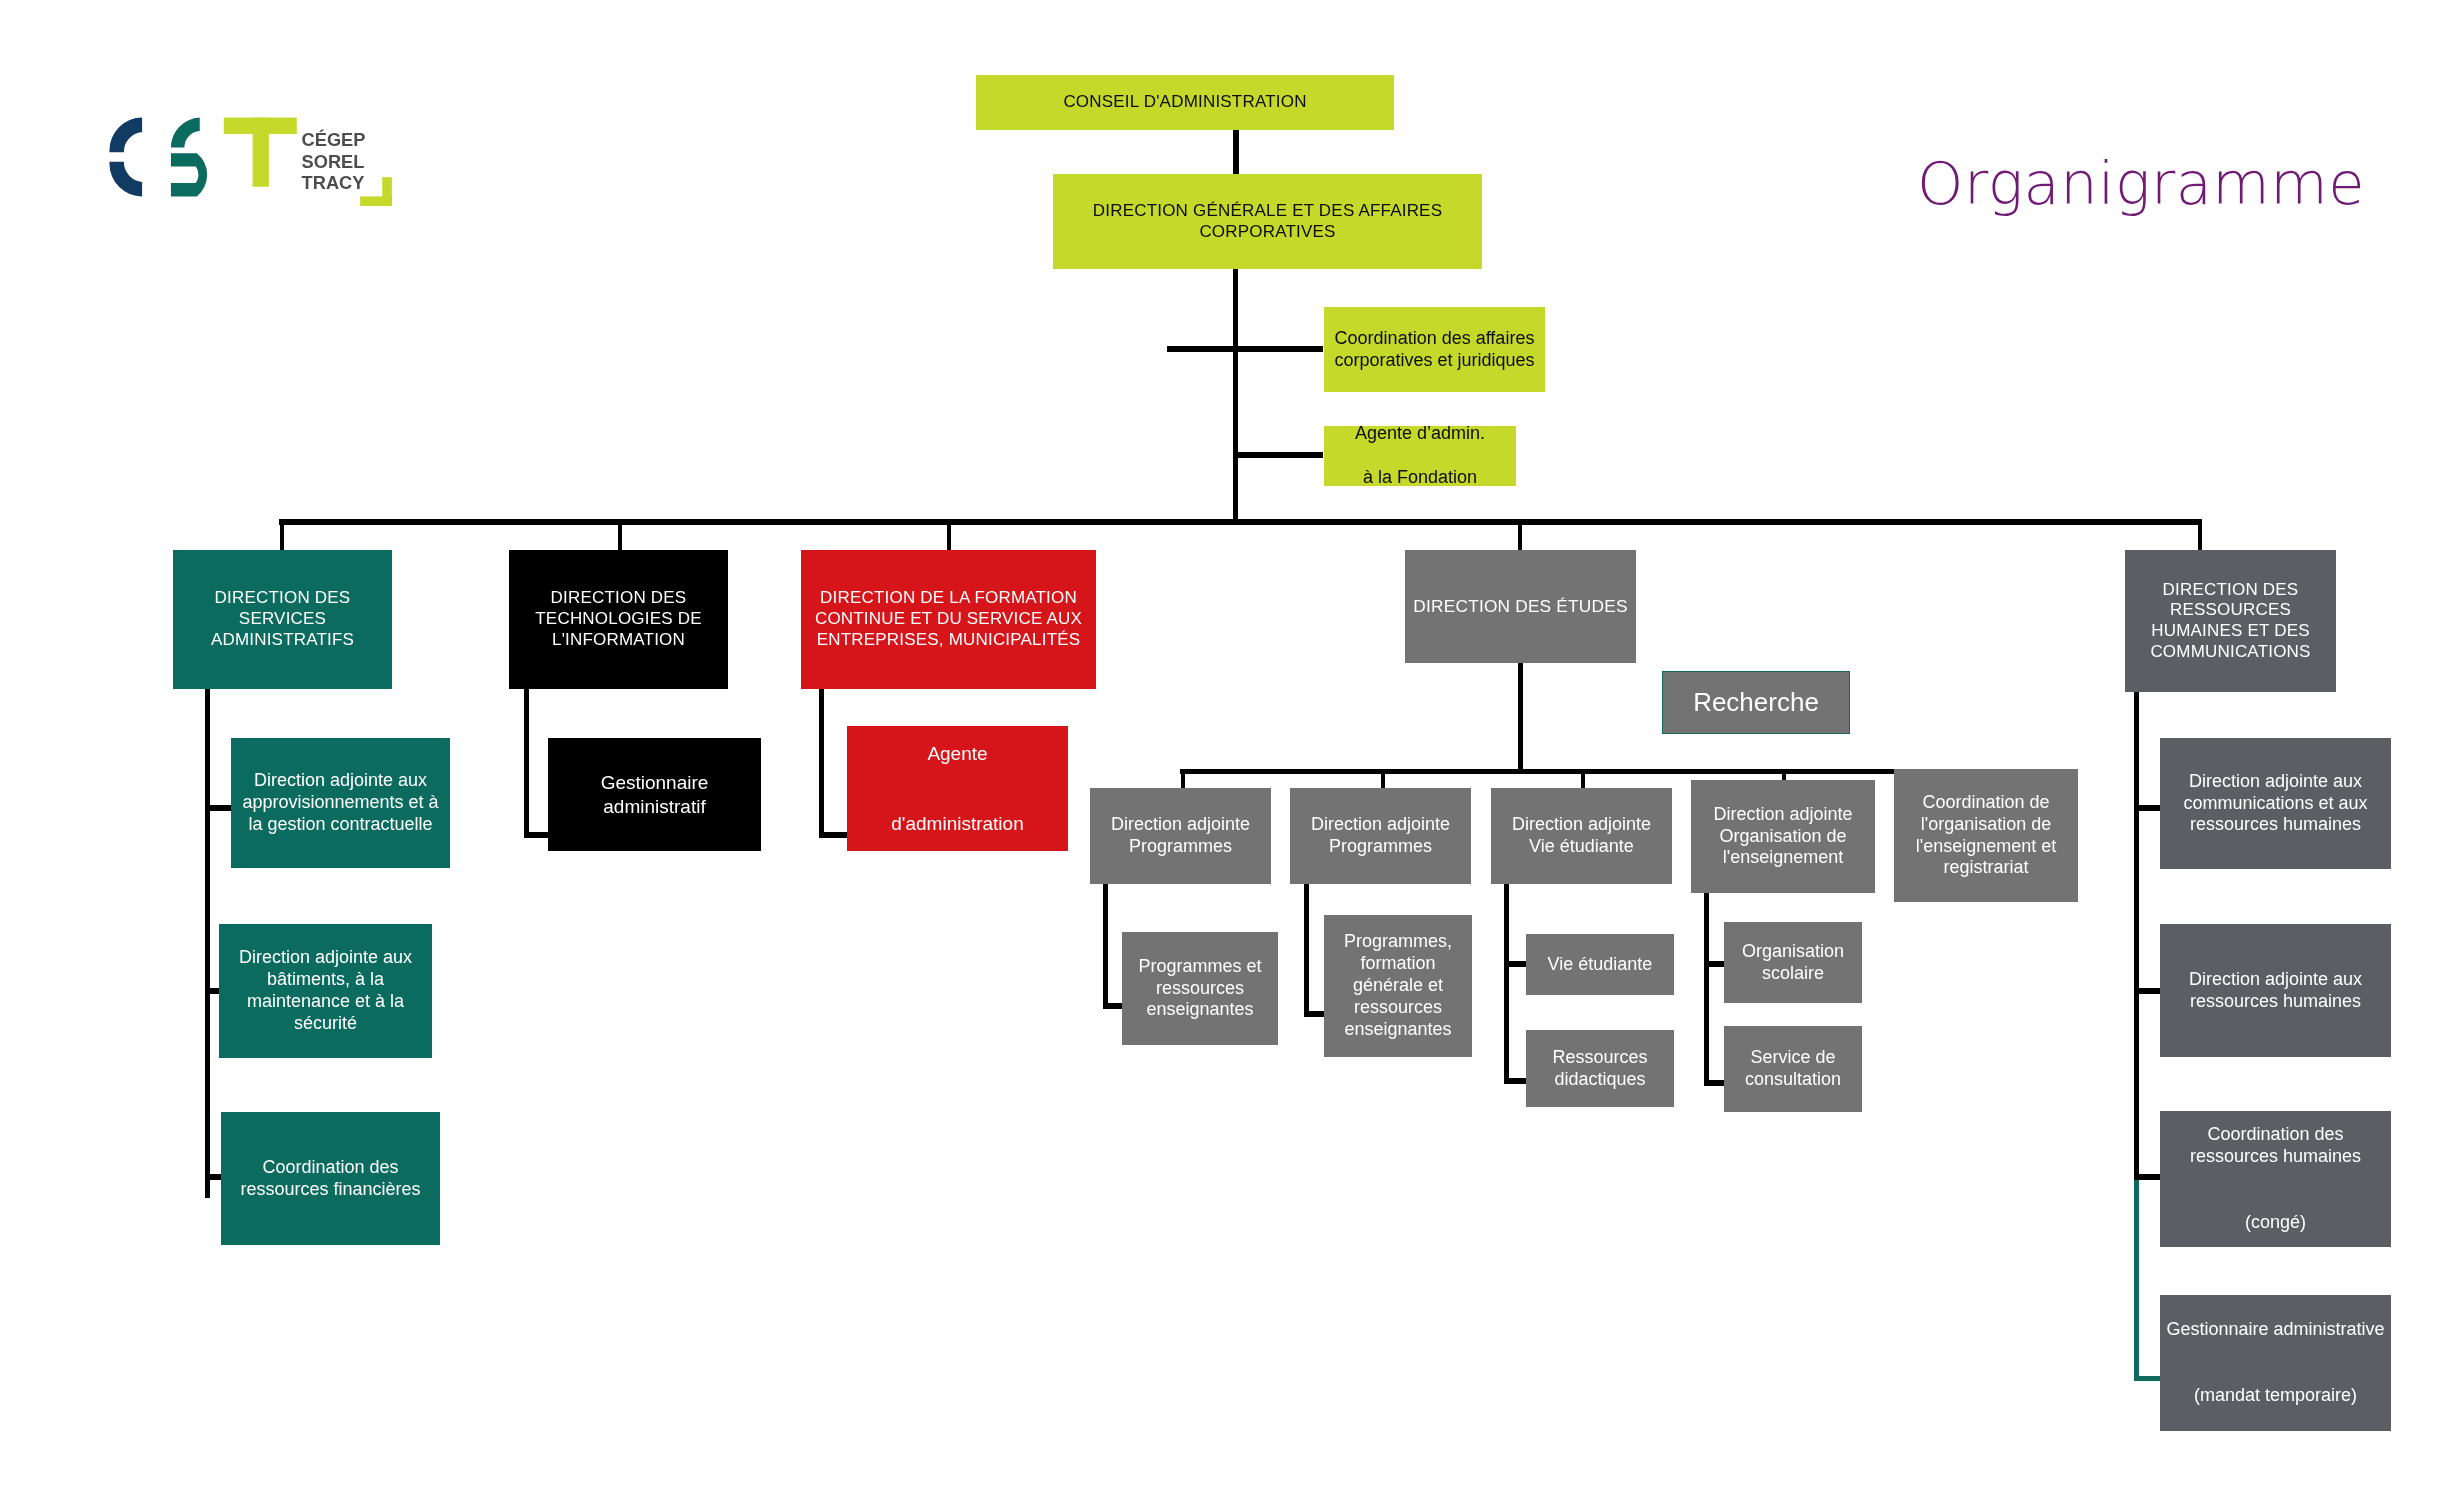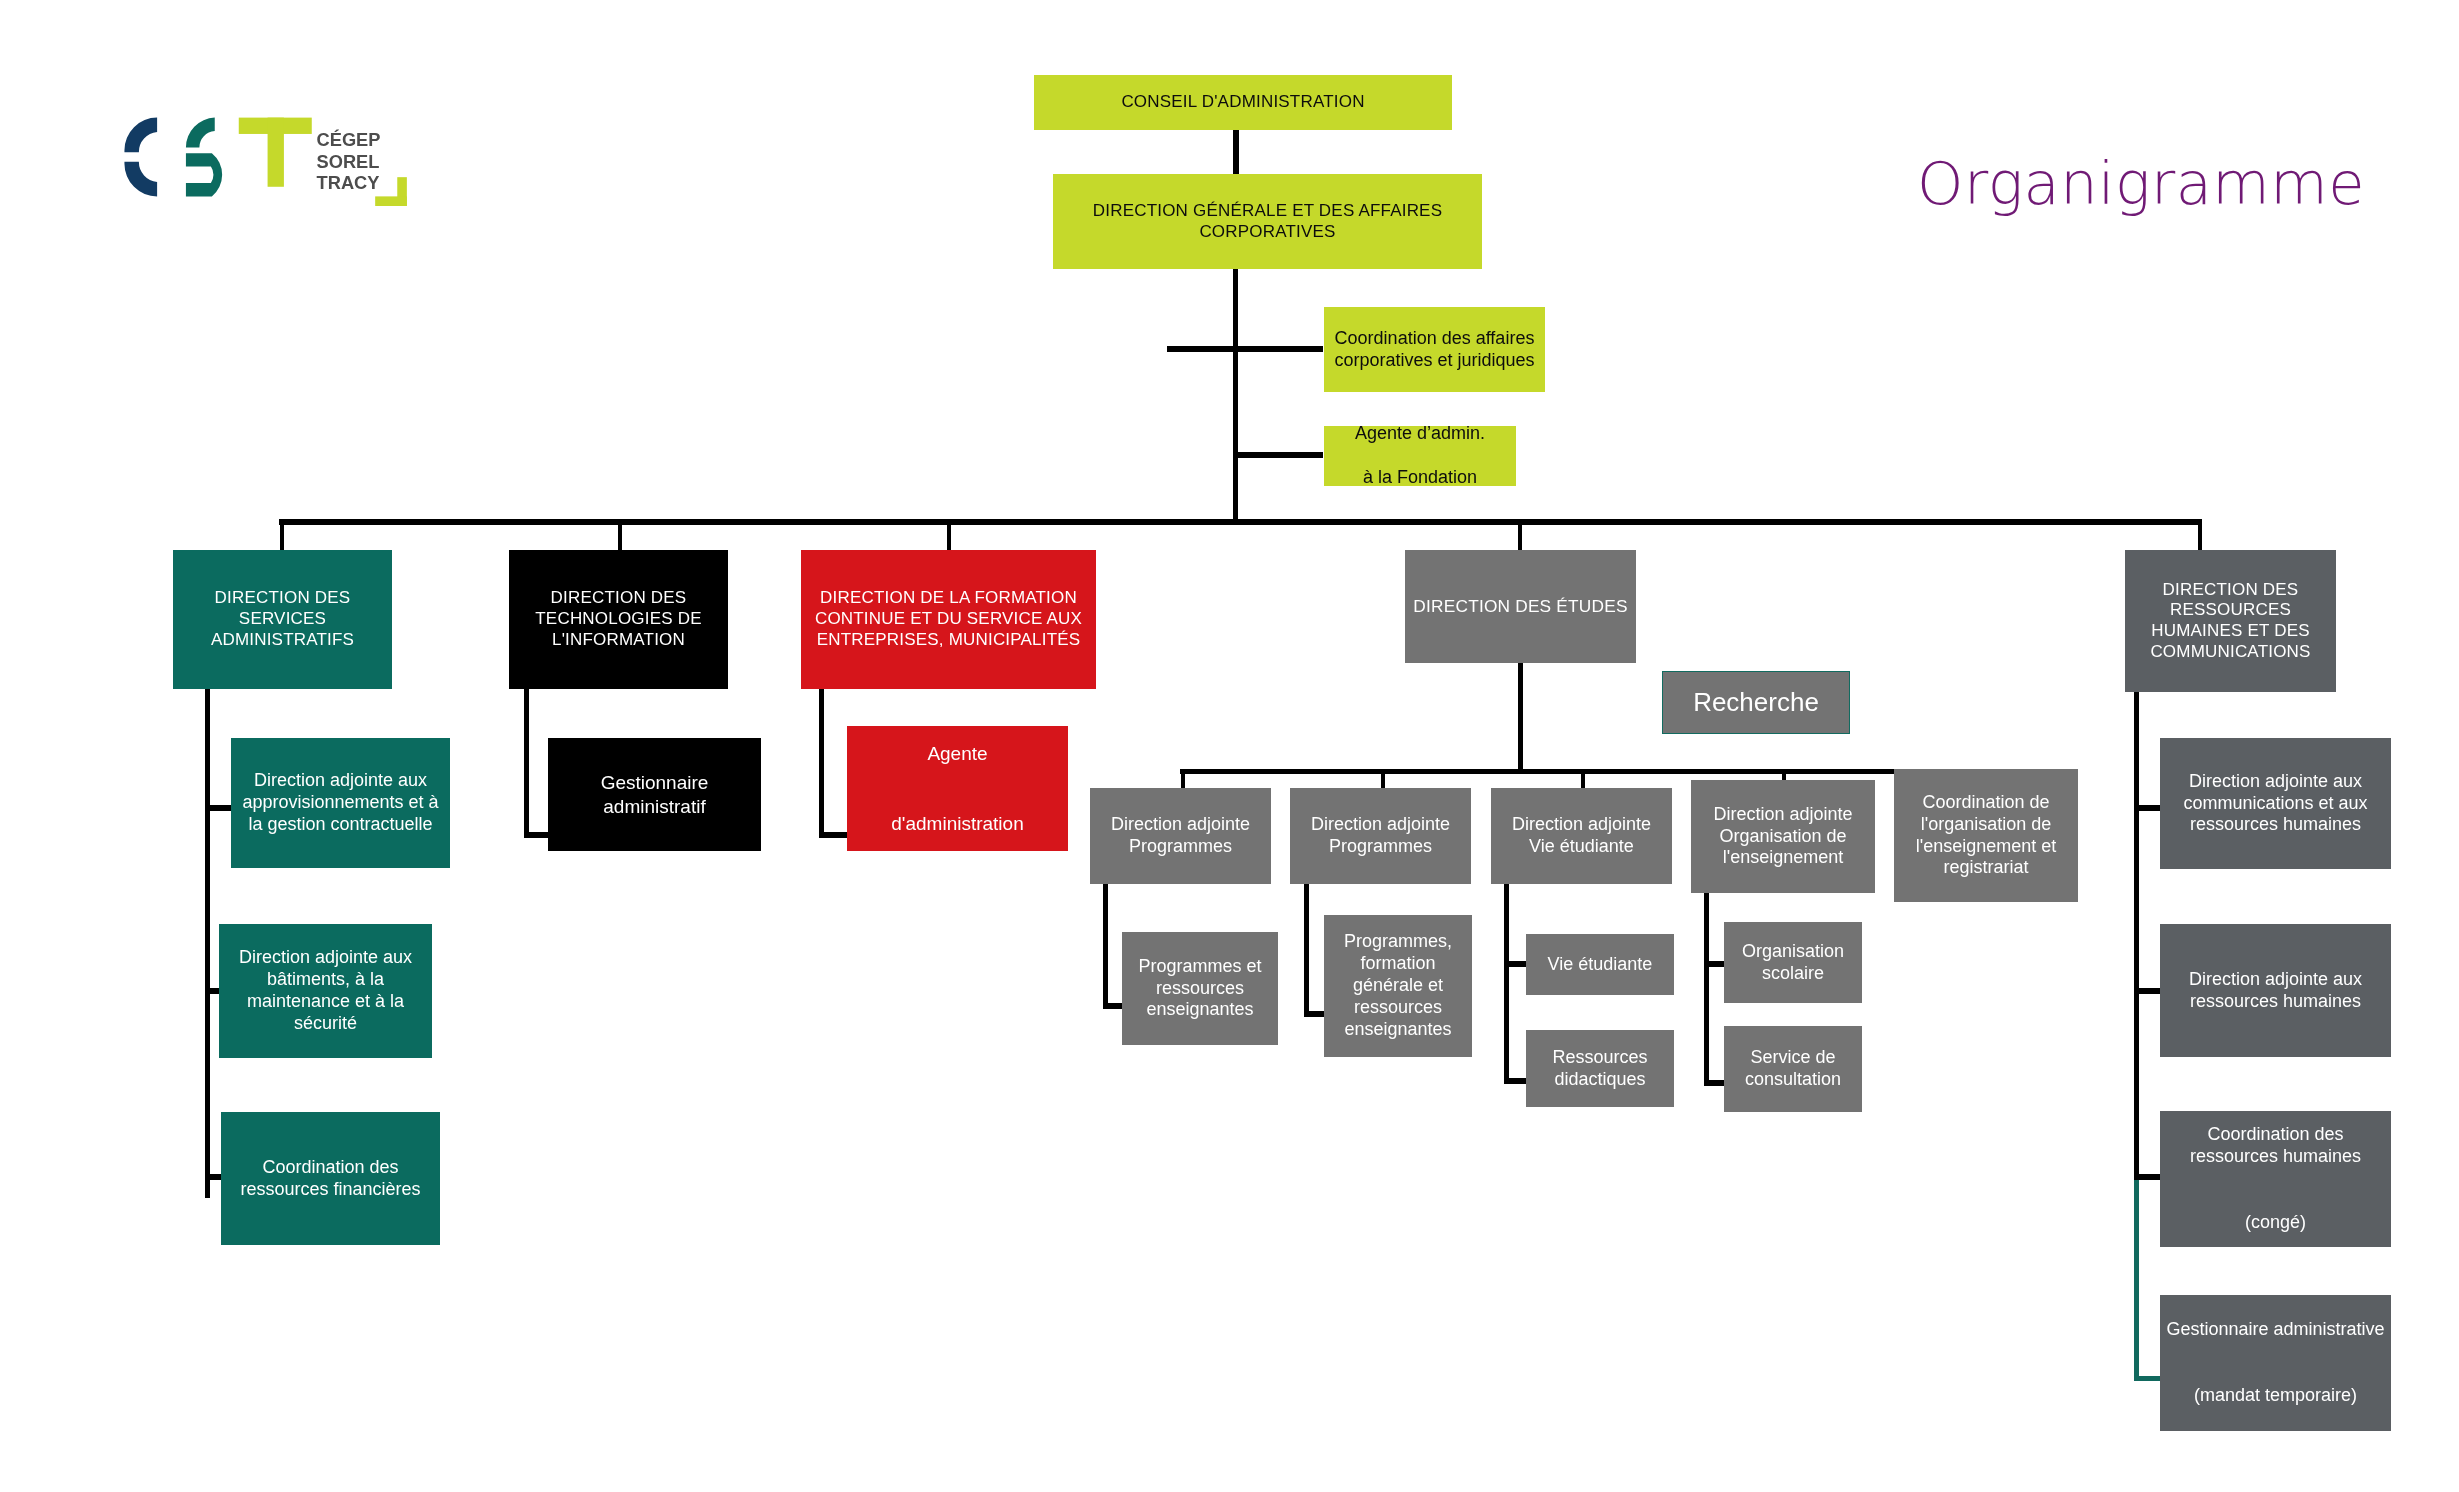--- a/index.html
+++ b/index.html
@@ -6,21 +6,21 @@
   html, body { margin:0; padding:0; }
   body {
     width: 2459px; height: 1493px;
     background:#ffffff;
     font-family: "Liberation Sans", sans-serif;
     overflow: hidden;
   }
   #stage { position:relative; width:2459px; height:1493px; }
 
   
-  #logo { position:absolute; left:111px; top:104px; width:317px; height:106px; }
+  #logo { position:absolute; left:96px; top:104px; width:317px; height:106px; }
   #logo svg { display:block; }
 
   
   #title {
     position:absolute; left:1917px; top:149px;
     font-size:59px; font-weight:300; letter-spacing:0.5px;
     color:#701a75; white-space:nowrap;
     font-family:"DejaVu Sans", sans-serif;
   }
 
@@ -93,21 +93,21 @@
   <div class="ln" style="left:1237px; top:452px; width:86px; height:5.8px;"></div>
 
   <div class="ln" style="left:279px; top:519px; width:1923px; height:5.8px;"></div>
 
   <div class="ln" style="left:280px; top:519px; width:3.8px; height:31px;"></div>
   <div class="ln" style="left:618px; top:519px; width:3.8px; height:31px;"></div>
   <div class="ln" style="left:947px; top:519px; width:3.8px; height:31px;"></div>
   <div class="ln" style="left:1518px; top:519px; width:3.8px; height:31px;"></div>
   <div class="ln" style="left:2198px; top:519px; width:3.8px; height:31px;"></div>
 
-  <div class="node lime t-head" style="left:1034px; top:75px; width:418px; height:55px;">
+  <div class="node lime t-head" style="left:976px; top:75px; width:418px; height:55px;">
     <span>CONSEIL D'ADMINISTRATION</span>
   </div>
 
   <div class="node lime t-head" style="left:1021px; top:174px; width:429px; height:95px;margin-left:32px;">
     <span>DIRECTION GÉNÉRALE ET DES AFFAIRES CORPORATIVES</span>
   </div>
 
 
   <div class="node lime t-body-s" style="left:1324px; top:307px; width:221px; height:85px;">
     <span>Coordination des affaires corporatives et juridiques</span>

